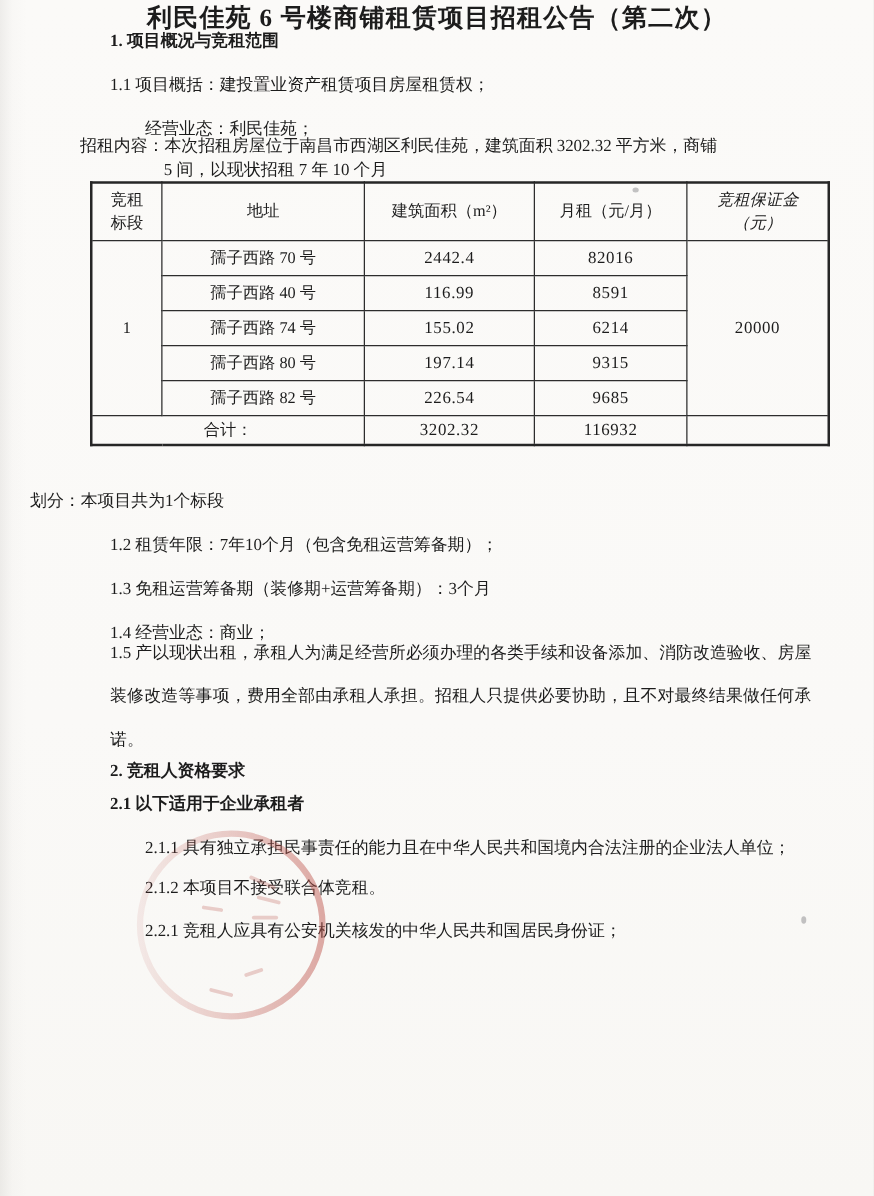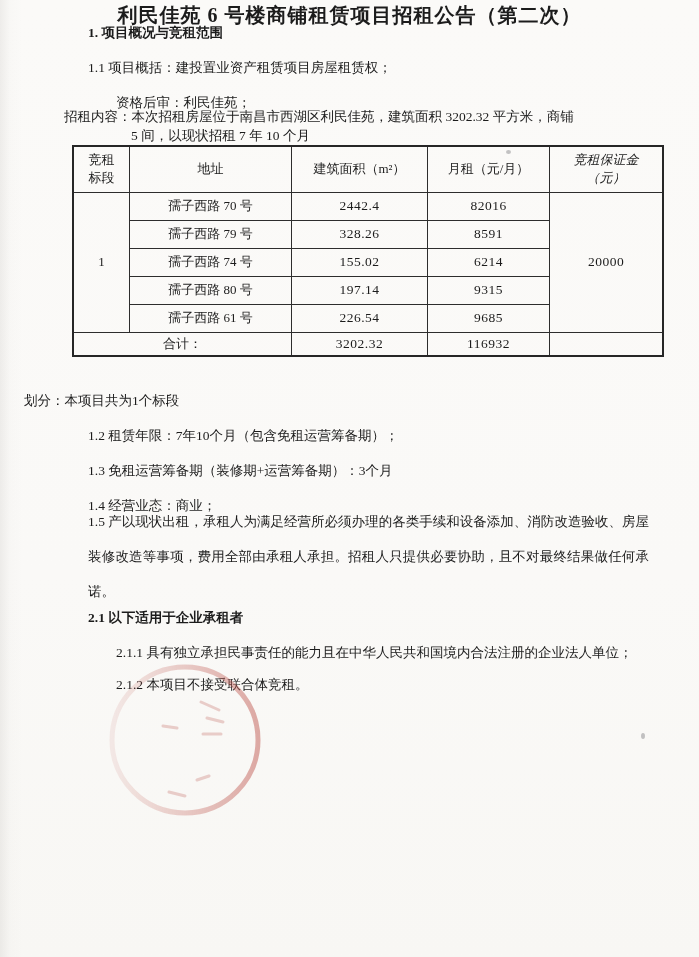--- a/index.html
+++ b/index.html
@@ -70,21 +70,21 @@
 </head>
 <body>
 
 <div class="page">
 
   <div class="title">利民佳苑 6 号楼商铺租赁项目招租公告（第二次）</div>
 
 
   <div class="line bold" style="margin-top:-15px;">1. 项目概况与竞租范围</div>
   <div class="line">1.1  项目概括：建投置业资产租赁项目房屋租赁权；</div>
-  <div class="line indent1">资格后审：利民佳苑；</div>
+  <div class="line indent1">经营业态：利民佳苑；</div>
 
   <div class="hang">
     <div>招租内容：本次招租房屋位于南昌市西湖区利民佳苑，建筑面积 3202.32 平方米，商铺</div>
     <div class="cont">5 间，以现状招租 7 年 10 个月</div>
   </div>
 
   <table class="lease">
     <tbody>
         <tr class="hdr">
       <th class="c1"><span>竞租</span><br><span>标段</span></th>
@@ -94,58 +94,60 @@
       <th class="c5"><span>竞租保证金</span><br><span>（元）</span></th>
     </tr>
     <tr class="r">
       <td rowspan="5">1</td>
       <td>孺子西路 70 号</td>
       <td class="num">2442.4</td>
       <td class="num">82016</td>
       <td rowspan="5" class="num">20000</td>
     </tr>
     <tr class="r">
-      <td>孺子西路 79 号</td>
-      <td class="num">328.26</td>
+      <td>孺子西路 40 号</td>
+      <td class="num">116.99</td>
       <td class="num">8591</td>
     </tr>
     <tr class="r">
       <td>孺子西路 74 号</td>
       <td class="num">155.02</td>
       <td class="num">6214</td>
     </tr>
     <tr class="r">
       <td>孺子西路 80 号</td>
       <td class="num">197.14</td>
       <td class="num">9315</td>
     </tr>
     <tr class="r">
-      <td>孺子西路 61 号</td>
+      <td>孺子西路 82 号</td>
       <td class="num">226.54</td>
       <td class="num">9685</td>
     </tr>
     <tr class="tot">
       <td colspan="2">合计：</td>
       <td class="num">3202.32</td>
       <td class="num">116932</td>
       <td></td>
     </tr>
   </tbody>
     </table>
 
   <div class="line" style="margin-top:26px;margin-left:24px;">划分：本项目共为1个标段</div>
   <div class="line">1.2  租赁年限：7年10个月（包含免租运营筹备期）；</div>
   <div class="line">1.3  免租运营筹备期（装修期+运营筹备期）：3个月</div>
   <div class="line">1.4  经营业态：商业；</div>
 
   <div class="para" style="margin-top:-19px;">1.5  产以现状出租，承租人为满足经营所必须办理的各类手续和设备添加、消防改造验收、房屋装修改造等事项，费用全部由承租人承担。招租人只提供必要协助，且不对最终结果做任何承诺。</div>
 
+  <div class="line bold" style="margin-top:-10px;">2. 竞租人资格要求</div>
   <div class="line bold" style="margin-top:-9px;">2.1  以下适用于企业承租者</div>
   <div class="para ti">2.1.1  具有独立承担民事责任的能力且在中华人民共和国境内合法注册的企业法人单位；</div>
   <div class="line ti" style="margin-top:-3px;">2.1.2  本项目不接受联合体竞租。</div>
+  <div class="line ti">2.2.1  竞租人应具有公安机关核发的中华人民共和国居民身份证；</div>
 
   <svg class="stamp" viewBox="0 0 160 160" aria-hidden="true">
     <defs>
       <linearGradient id="sg" x1="0" y1="0" x2="1" y2="0">
         <stop offset="0" stop-color="#c05a52" stop-opacity="0.10"></stop>
         <stop offset="0.45" stop-color="#c05a52" stop-opacity="0.28"></stop>
         <stop offset="1" stop-color="#c05a52" stop-opacity="0.50"></stop>
       </linearGradient>
     </defs>
     <circle cx="80" cy="80" r="73" fill="none" stroke="url(#sg)" stroke-width="5"></circle>

